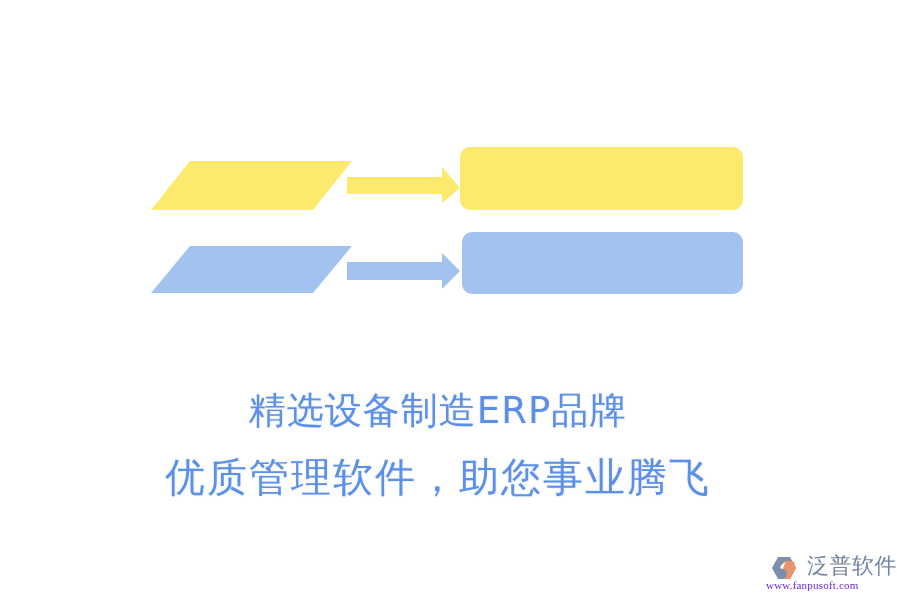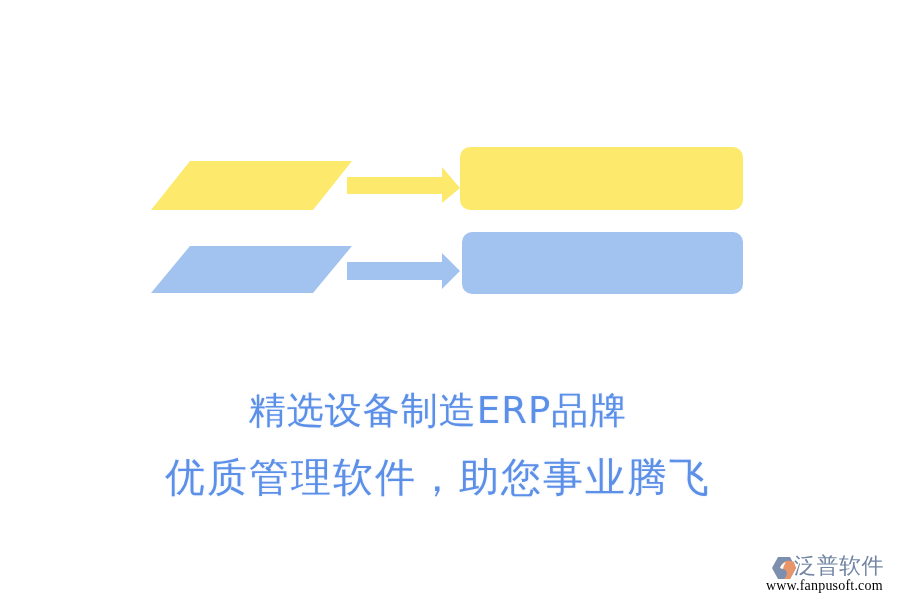--- a/index.html
+++ b/index.html
@@ -52,36 +52,36 @@
     }
     .logo-icon {
       position: absolute;
       left: 5px;
       top: 3px;
       width: 26px;
       height: 24px;
     }
     .logo-name {
       position: absolute;
-      left: 28px;
+      left: 41px;
       top: 0px;
       font-size: 22px;
       line-height: 26px;
       color: #7285a3;
       letter-spacing: 0.5px;
       white-space: nowrap;
       font-family: "DejaVu Sans", "Liberation Sans", sans-serif;
     }
     .logo-url {
       position: absolute;
       left: 0px;
       top: 26px;
-      font-size: 14px;
+      font-size: 11px;
       line-height: 13px;
-      color: #000000;
+      color: #6d28d9;
       white-space: nowrap;
       font-family: "Liberation Serif", "DejaVu Serif", serif;
       letter-spacing: 0.2px;
     }
   </style>
 </head>
 <body>
 
 <svg class="diagram-svg" viewBox="0 0 900 600" xmlns="http://www.w3.org/2000/svg">
   <g>

